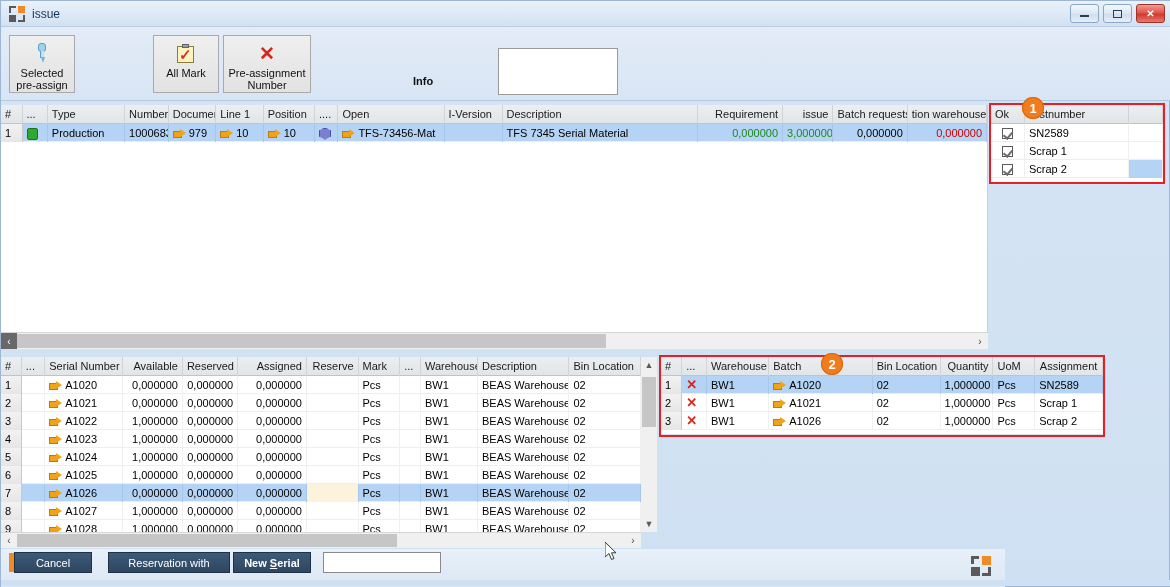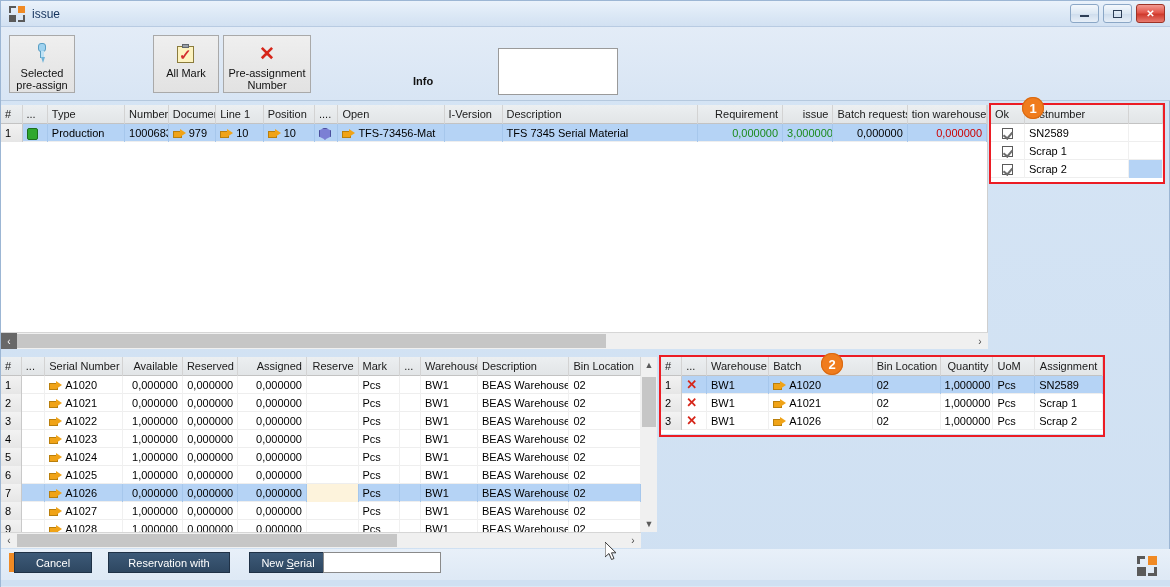--- a/index.html
+++ b/index.html
@@ -201,21 +201,21 @@
   .vs-track { flex:1; width:16px; position:relative; }
   .vs-thumb { position:absolute; left:1px; width:14px; background:#c6c6c6; }
   #serial-vscroll { left:640px; top:356px; height:175px; }
 
   #bot-scroll { left:0; top:531px; width:640px; height:16px; }
 
   
   #assign-panel { left:660px; top:356px; width:442px; height:77px; }
 
   
-  .btnbar { position:absolute; left:0; top:548px; width:1170px; height:39px;
+  .btnbar { position:absolute; left:0; top:548px; width:1004px; height:39px;
     background: linear-gradient(to bottom,#e8f0f9 0%,#dbe7f4 100%); }
   .orange-tab { position:absolute; left:8px; top:4px; width:9px; height:19px; background:#f08a24; }
   .dbtn {
     position:absolute; top:3px; height:21px;
     background: linear-gradient(to bottom,#3d5a78 0%,#2e4761 100%);
     border:1px solid #1f3146; color:#fff; font-size:11px;
     display:flex; align-items:center; justify-content:center;
     cursor:default;
   }
   .dbtn u { text-decoration:underline; }
@@ -583,21 +583,21 @@
   <div class="marker" style="left:820px; top:352px;">2</div>
 
   <div class="btnbar">
     <div class="orange-tab"></div>
     <div class="dbtn" style="left:13px; width:78px;">
       <span>Cancel</span>
     </div>
     <div class="dbtn" style="left:107px; width:122px;">
       <span>Reservation with</span>
     </div>
-    <div class="dbtn" style="left:248px; width:78px;">
+    <div class="dbtn" style="left:232px; width:78px;font-weight:bold;">
       <span><span>New </span><u>S</u><span>erial</span></span>
     </div>
     <input class="bot-input" type="text" value="" placeholder="" style="">
     <div class="corner-logo">
       <i class="cl1"></i>
         <i class="cl2"></i>
         <i class="cl3"></i>
         <i class="cl4"></i>
         <i class="cl5"></i>
         <i class="cl6"></i>

